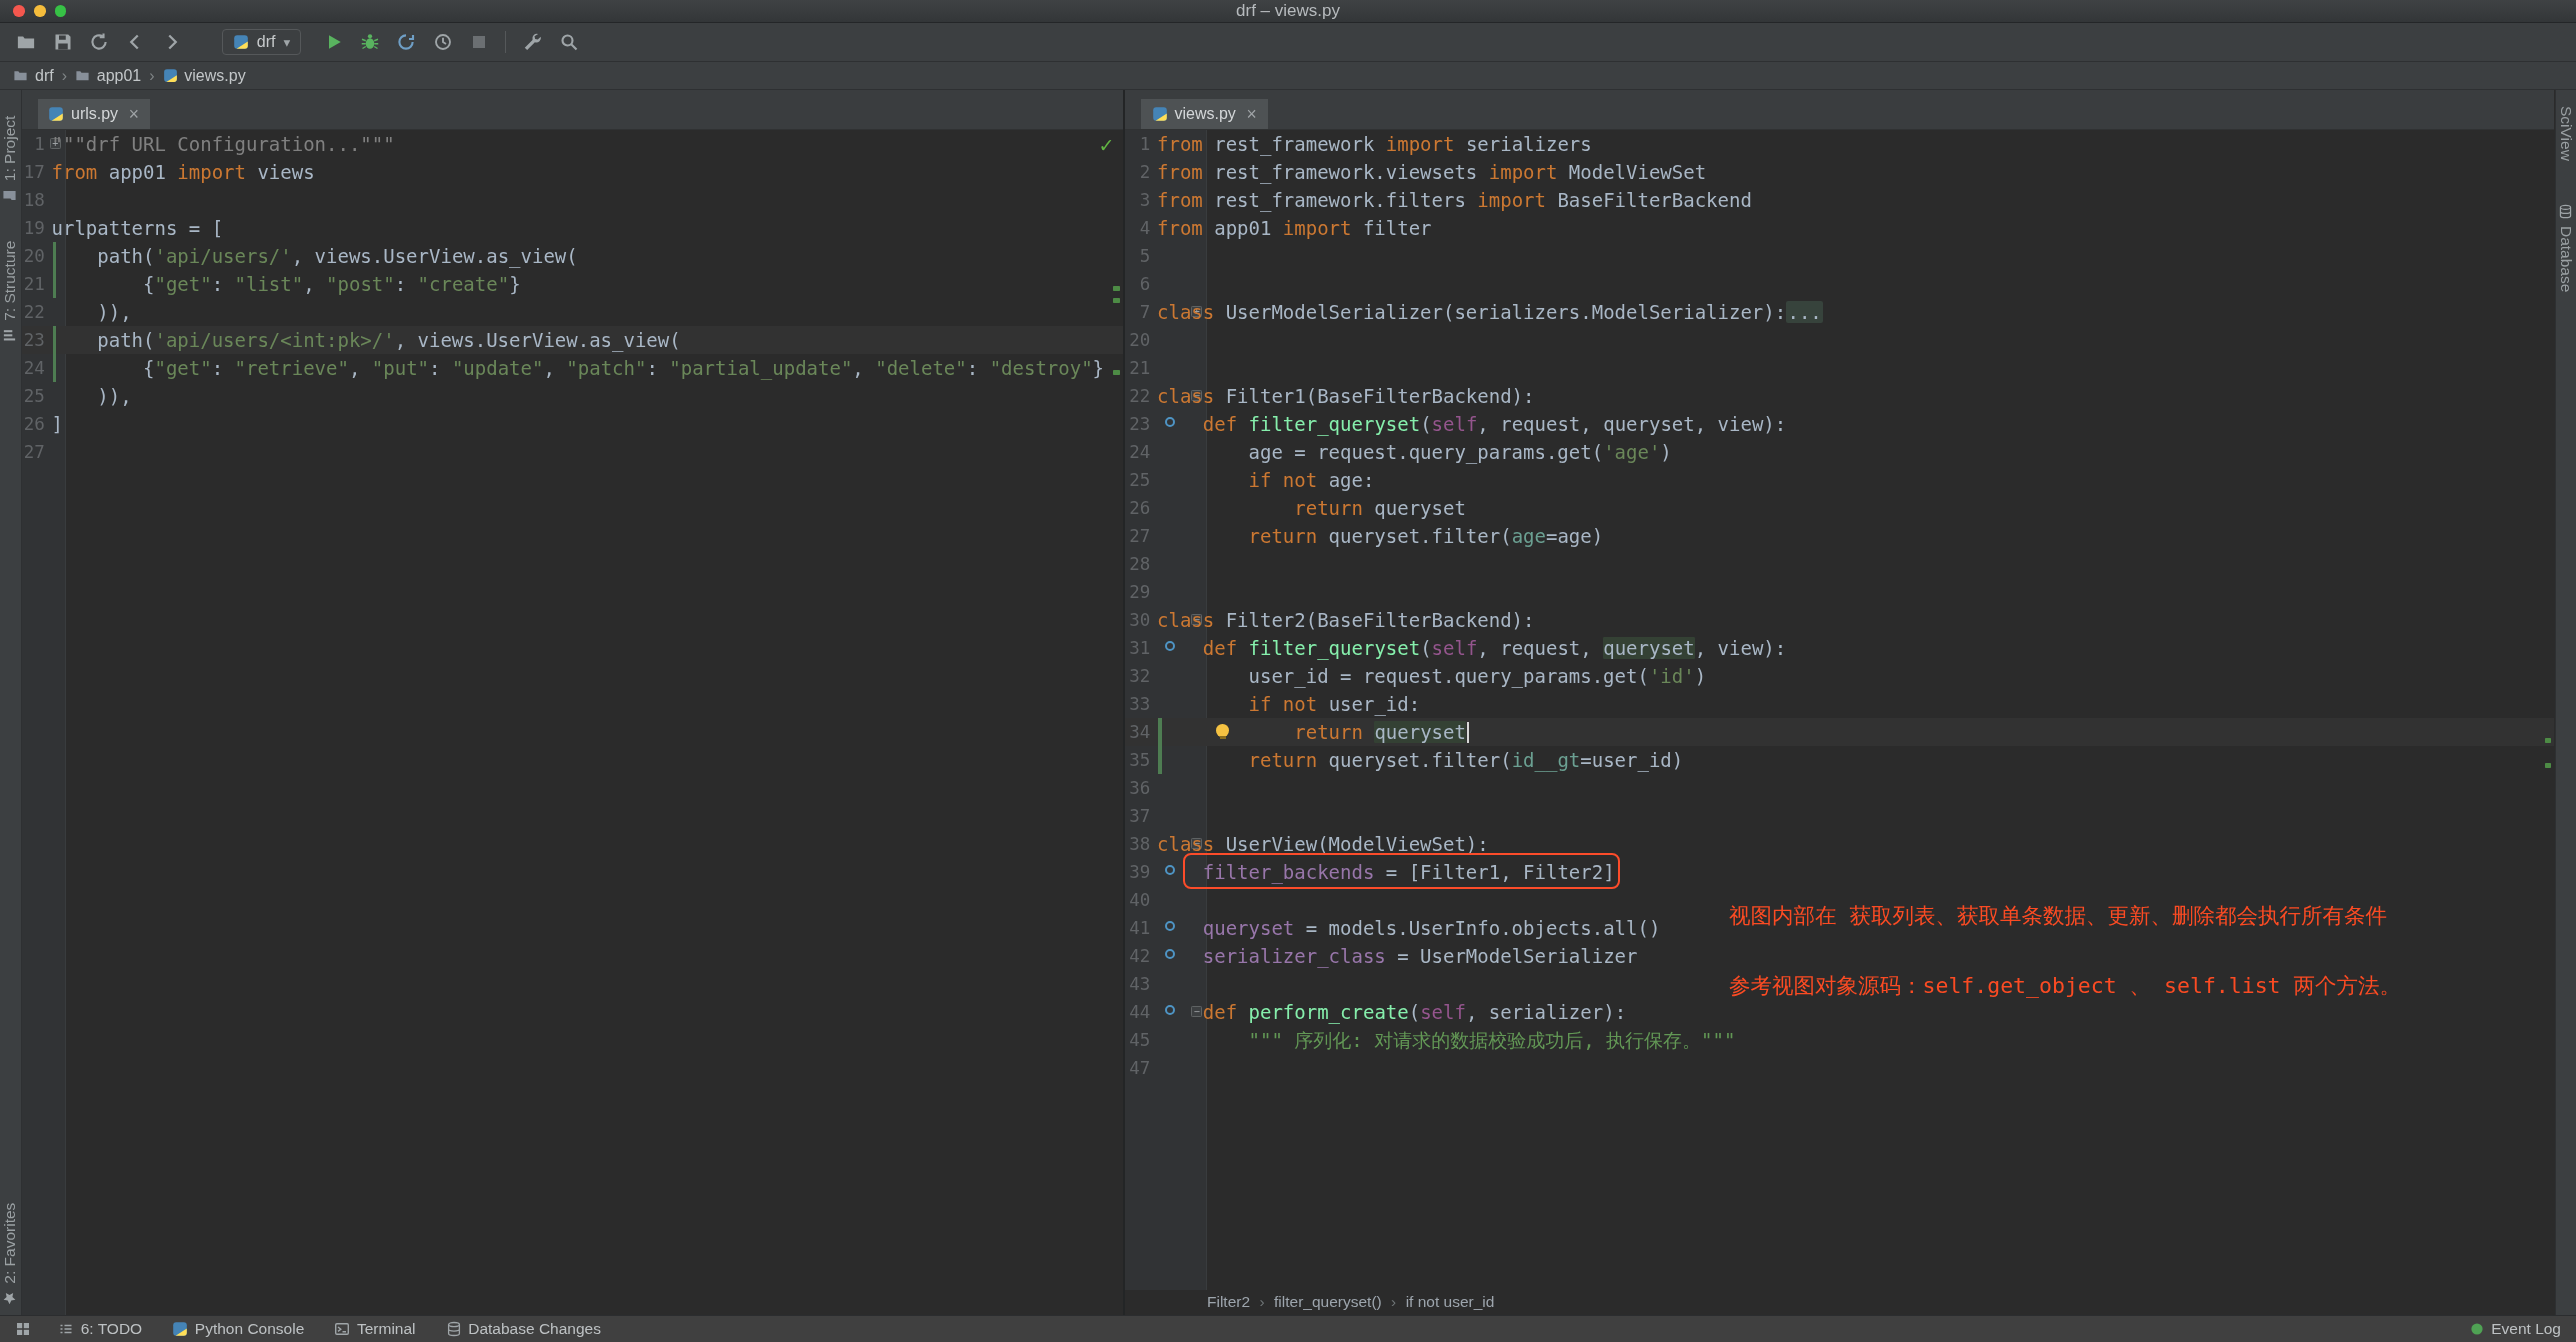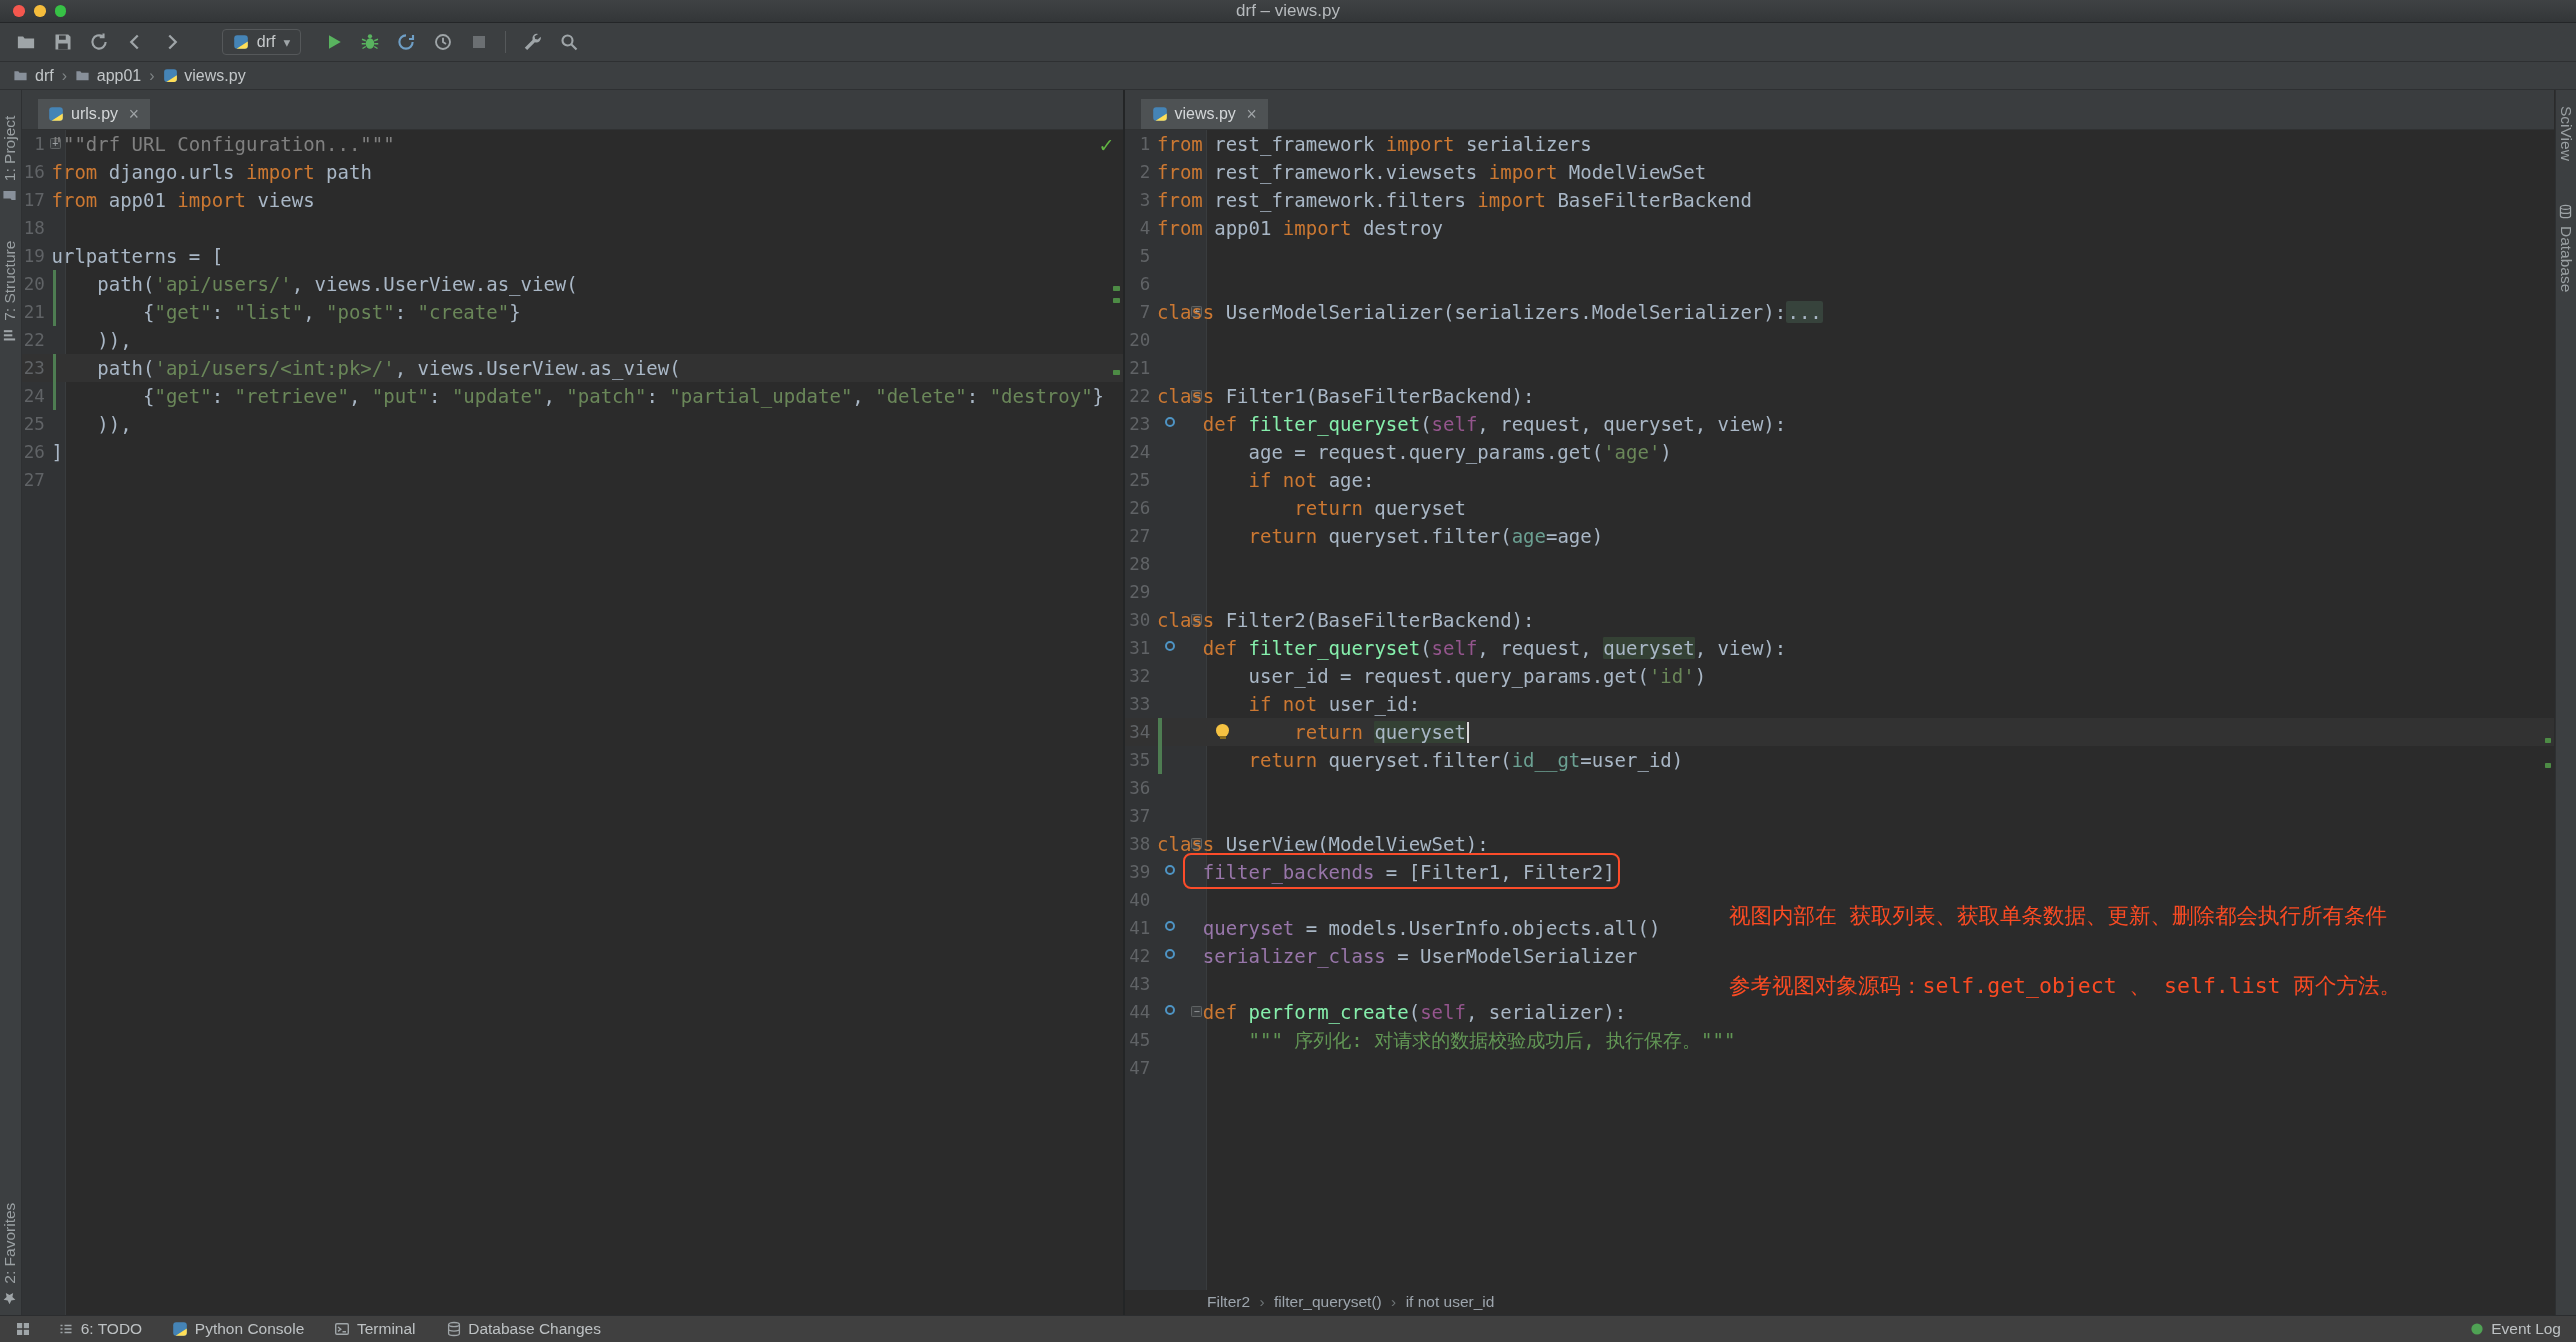--- a/index.html
+++ b/index.html
@@ -316,24 +316,20 @@
       </div>
     </div>
     <div class="editor-content">
       <div class="gutter-bg"></div>
     <div class="line">
           <span class="lnum">1</span>
           <span class="fold">+</span>
           <span class="code"><span class="tk-gray">"""drf URL Configuration..."""</span></span>
         </div>
         <div class="line">
-          <span class="lnum">16</span>
-          <span class="code"><span class="tk-kw">from</span><span class="tk-t"> django.urls </span><span class="tk-kw">import</span><span class="tk-t"> path</span></span>
-        </div>
-        <div class="line">
           <span class="lnum">17</span>
           <span class="code"><span class="tk-kw">from</span><span class="tk-t"> app01 </span><span class="tk-kw">import</span><span class="tk-t"> views</span></span>
         </div>
         <div class="line">
           <span class="lnum">18</span>
           <span class="code"></span>
         </div>
         <div class="line">
           <span class="lnum">19</span>
           <span class="code"><span class="tk-t">urlpatterns = [</span></span>
@@ -405,21 +401,21 @@
         <div class="line">
           <span class="lnum">2</span>
           <span class="code"><span class="tk-kw">from</span><span class="tk-t"> rest_framework.viewsets </span><span class="tk-kw">import</span><span class="tk-t"> ModelViewSet</span></span>
         </div>
         <div class="line">
           <span class="lnum">3</span>
           <span class="code"><span class="tk-kw">from</span><span class="tk-t"> rest_framework.filters </span><span class="tk-kw">import</span><span class="tk-t"> BaseFilterBackend</span></span>
         </div>
         <div class="line">
           <span class="lnum">4</span>
-          <span class="code"><span class="tk-kw">from</span><span class="tk-t"> app01 </span><span class="tk-kw">import</span><span class="tk-t"> destroy</span></span>
+          <span class="code"><span class="tk-kw">from</span><span class="tk-t"> app01 </span><span class="tk-kw">import</span><span class="tk-t"> filter</span></span>
         </div>
         <div class="line">
           <span class="lnum">5</span>
           <span class="code"></span>
         </div>
         <div class="line">
           <span class="lnum">6</span>
           <span class="code"></span>
         </div>
         <div class="line">

